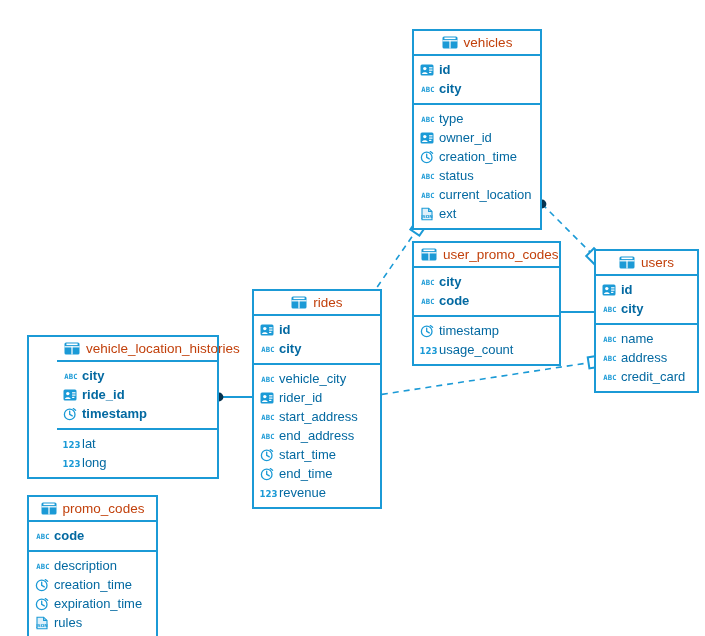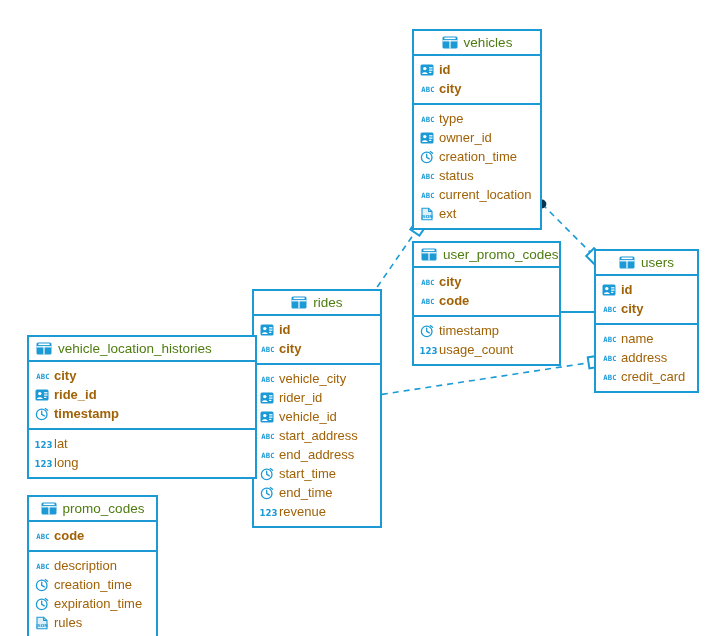--- a/index.html
+++ b/index.html
@@ -50,21 +50,21 @@
     justify-content: center;
     gap: 6px;
     padding: 0 7px;
     background: #ffffff;
   }
   .ent-header.left {
     justify-content: flex-start;
   }
   .ent-title {
     font-size: 13.5px;
-    color: #4d7c0f;
+    color: #c2410c;
     white-space: nowrap;
     line-height: 1;
   }
 
   .field-group {
     padding: 4px 0 5px 0;
   }
   .field-group + .field-group {
     border-top: 2px solid #1b9ad6;
   }
@@ -72,21 +72,21 @@
   .field {
     display: flex;
     align-items: center;
     gap: 5px;
     padding: 0 6px;
     height: 19px;
     white-space: nowrap;
   }
   .field-label {
     font-size: 13px;
-    color: #a16207;
+    color: #0369a1;
     line-height: 1;
   }
   .field.key .field-label {
     font-weight: bold;
   }
 
   
   .ficon {
     width: 14px;
     height: 14px;
@@ -394,33 +394,20 @@
                 <path d="M1.9 11 C2.3 8.6 7.3 8.6 7.7 11 Z" fill="#fff"></path>
                 <rect x="9.1" y="4.2" width="3.4" height="1.2" fill="#fff"></rect>
                 <rect x="9.1" y="6.5" width="3.4" height="1.2" fill="#fff"></rect>
                 <rect x="9.1" y="8.8" width="2.3" height="1.2" fill="#fff"></rect>
               </svg>
             </span>
             <span class="field-label">rider_id</span>
           </div>
           <div class="field">
             <span class="ficon">
-              <svg width="14" height="14" viewBox="0 0 14 14">
-                <rect x="0.5" y="1.5" width="13" height="11" rx="1.5" fill="#1b9ad6"></rect>
-                <circle cx="4.8" cy="5.6" r="1.7" fill="#fff"></circle>
-                <path d="M1.9 11 C2.3 8.6 7.3 8.6 7.7 11 Z" fill="#fff"></path>
-                <rect x="9.1" y="4.2" width="3.4" height="1.2" fill="#fff"></rect>
-                <rect x="9.1" y="6.5" width="3.4" height="1.2" fill="#fff"></rect>
-                <rect x="9.1" y="8.8" width="2.3" height="1.2" fill="#fff"></rect>
-              </svg>
-            </span>
-            <span class="field-label">vehicle_id</span>
-          </div>
-          <div class="field">
-            <span class="ficon">
               <svg width="16" height="14" viewBox="0 0 16 14">
                 <text x="8" y="10.4" font-family="DejaVu Sans Mono, monospace" font-size="7.2" font-weight="bold" fill="#1b9ad6" text-anchor="middle" letter-spacing="0.2">ABC</text>
               </svg>
             </span>
             <span class="field-label">start_address</span>
           </div>
           <div class="field">
             <span class="ficon">
               <svg width="16" height="14" viewBox="0 0 16 14">
                 <text x="8" y="10.4" font-family="DejaVu Sans Mono, monospace" font-size="7.2" font-weight="bold" fill="#1b9ad6" text-anchor="middle" letter-spacing="0.2">ABC</text>
@@ -451,21 +438,21 @@
           <div class="field">
             <span class="ficon">
               <svg width="17" height="14" viewBox="0 0 17 14">
                 <text x="8.5" y="10.6" font-family="DejaVu Sans, sans-serif" font-size="8.6" font-weight="bold" fill="#1b9ad6" text-anchor="middle">123</text>
               </svg>
             </span>
             <span class="field-label">revenue</span>
           </div>
         </div>
       </div>
-      <div class="entity" style="left: 27px; top: 335px; width: 230px;">
+      <div class="entity" style="left: 27px; top: 335px; width: 192px; padding-left: 28px;">
         <div class="ent-header left">
           <span class="ficon tbl-icon">
             <svg width="16" height="13" viewBox="0 0 16 13">
               <rect x="0.5" y="0.5" width="15" height="12" rx="1.6" fill="#1b9ad6"></rect>
               <rect x="0.5" y="4.2" width="15" height="1.2" fill="#fff"></rect>
               <rect x="7.4" y="4.2" width="1.2" height="8.3" fill="#fff"></rect>
               <rect x="2.4" y="1.5" width="11.2" height="1.6" fill="#fff"></rect>
             </svg>
           </span>
           <span class="ent-title">vehicle_location_histories</span>

